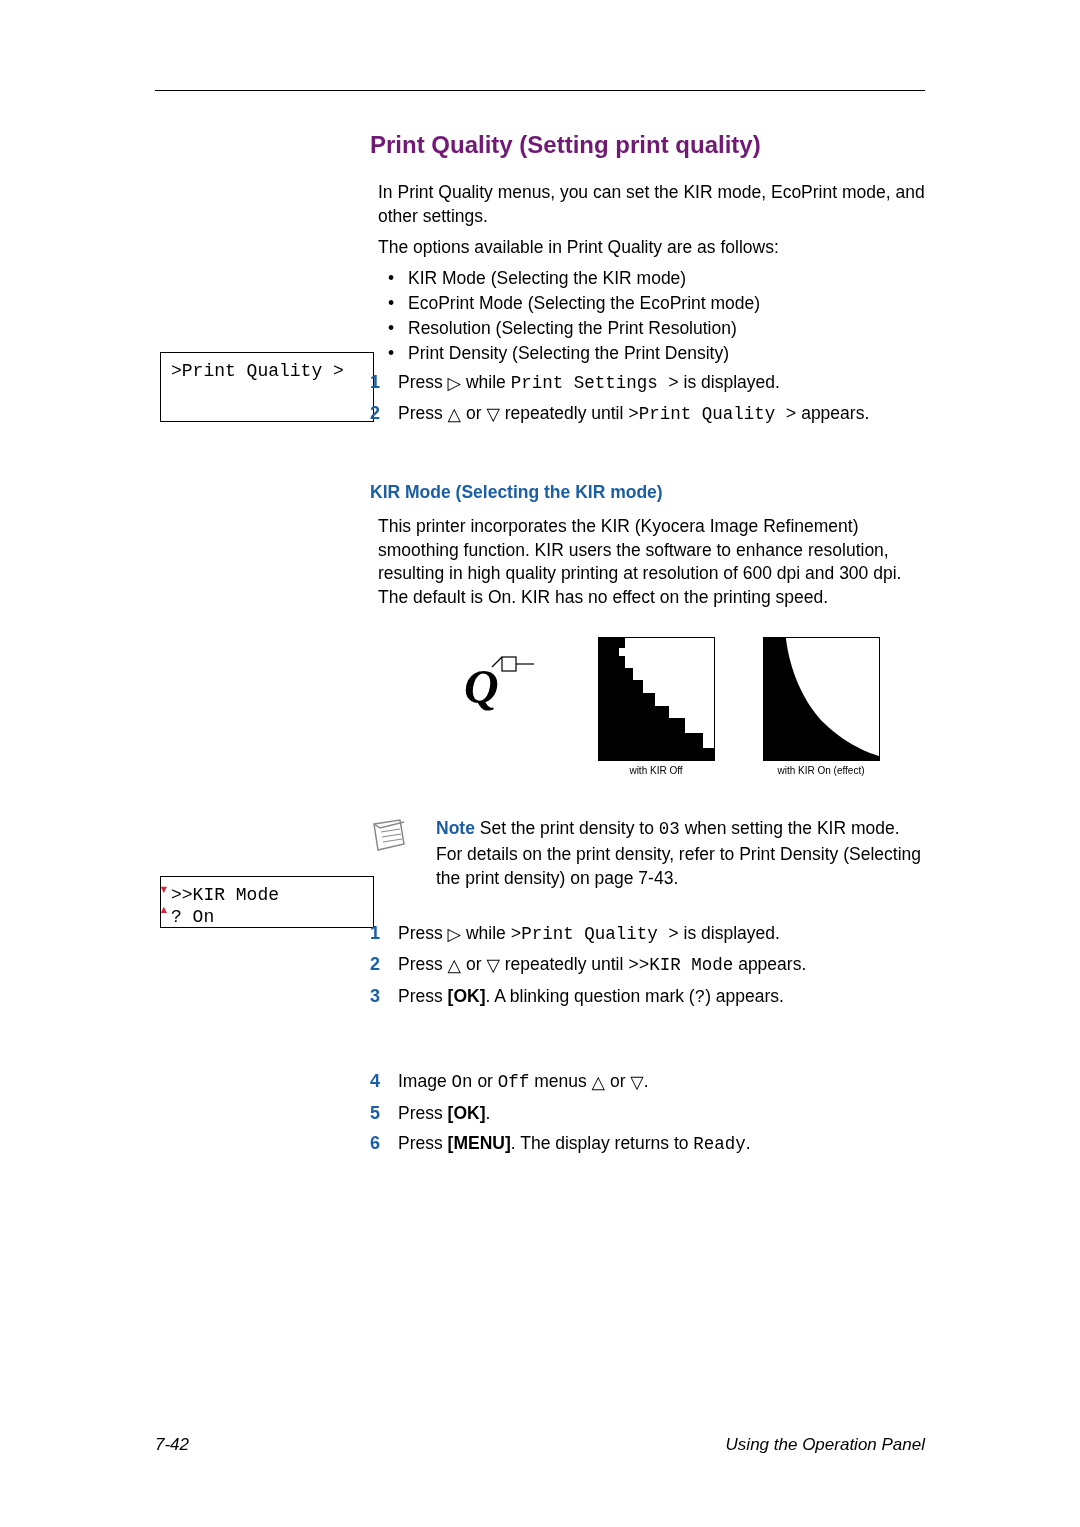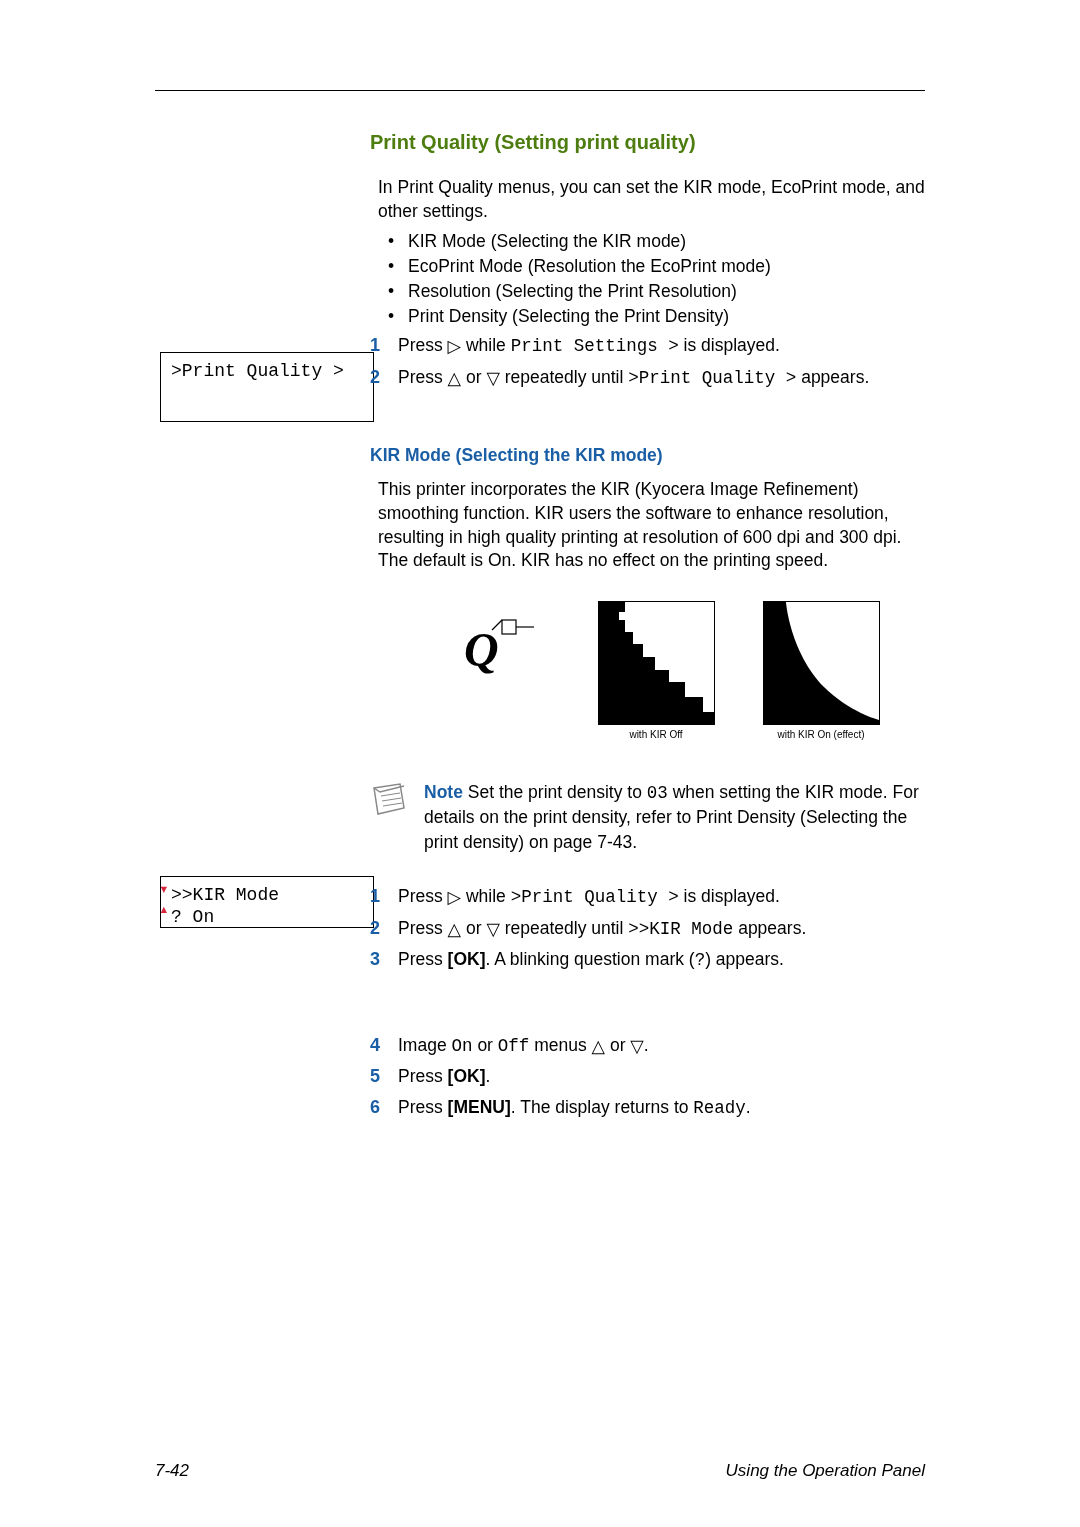--- a/index.html
+++ b/index.html
@@ -23,22 +23,22 @@
   }
   .hr-top {
     border: none;
     border-top: 1px solid #000;
     margin: 0 0 40px 0;
   }
   .content {
     margin-left: 215px;
   }
   h2.section {
-    color: #4d7c0f;
-    font-size: 20px;
+    color: #701a75;
+    font-size: 24px;
     font-weight: bold;
     margin: 16px 0 22px 0;
   }
   p { margin: 0 0 8px 8px; line-height: 1.35; }
   ul.bullets {
     list-style: none;
     padding: 0;
     margin: 6px 0 6px 18px;
   }
   ul.bullets li {
@@ -134,33 +134,33 @@
     display: flex;
     gap: 16px;
     margin: 40px 0 30px 0;
   }
   .note-icon {
     width: 38px;
     height: 34px;
     flex-shrink: 0;
     margin-top: 2px;
   }
-  .note-text { line-height: 1.4; }
+  .note-text { line-height: 1.4; margin-left: 12px; }
   .note-label { color: #1a5ea6; font-weight: bold; }
 
   
   .tri {
     display: inline-block;
     vertical-align: -1px;
   }
 
   
   .footer {
     position: absolute;
-    bottom: 46px;
+    bottom: 72px;
     left: 155px;
     right: 155px;
     font-style: italic;
     font-size: 17px;
     display: flex;
     justify-content: space-between;
     text-align: center;
   }
 </style>
 </head>
@@ -177,24 +177,25 @@
     <span class="blink-marks" style="top:4px; left:-2px;">▾</span>
     <span class="blink-marks" style="top:24px; left:-2px;">▴</span>
     <div>&gt;&gt;KIR Mode</div>
     <div>? On</div>
   </div>
 
   <div class="content">
     <h2 class="section">Print Quality (Setting print quality)</h2>
 
     <p>In Print Quality menus, you can set the KIR mode, EcoPrint mode, and other settings.</p>
+    <p>The options available in Print Quality are as follows:</p>
 
     <ul class="bullets">
       <li>KIR Mode (Selecting the KIR mode)</li>
-      <li>EcoPrint Mode (Resolution the EcoPrint mode)</li>
+      <li>EcoPrint Mode (Selecting the EcoPrint mode)</li>
       <li>Resolution (Selecting the Print Resolution)</li>
       <li>Print Density (Selecting the Print Density)</li>
     </ul>
 
     <ol class="steps">
       <li>
         <span>Press </span><span class="tri">▷</span><span> while </span><span class="mono">Print Settings &gt;</span><span> is displayed.</span>
       </li>
       <li>
         <span>Press </span><span class="tri">△</span><span> or </span><span class="tri">▽</span><span> repeatedly until </span><span class="mono">&gt;Print Quality &gt;</span><span> appears.</span>

